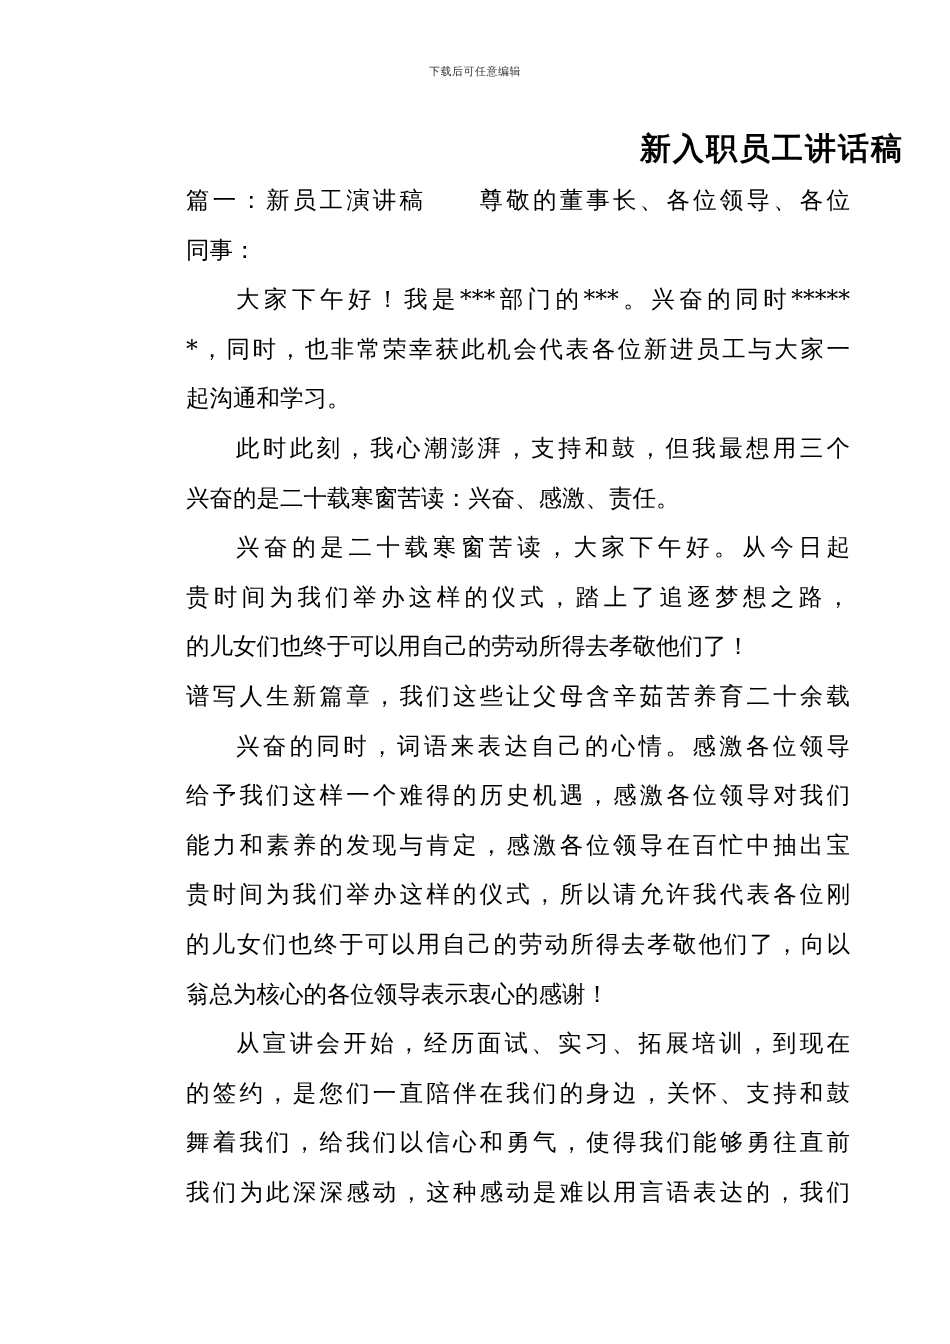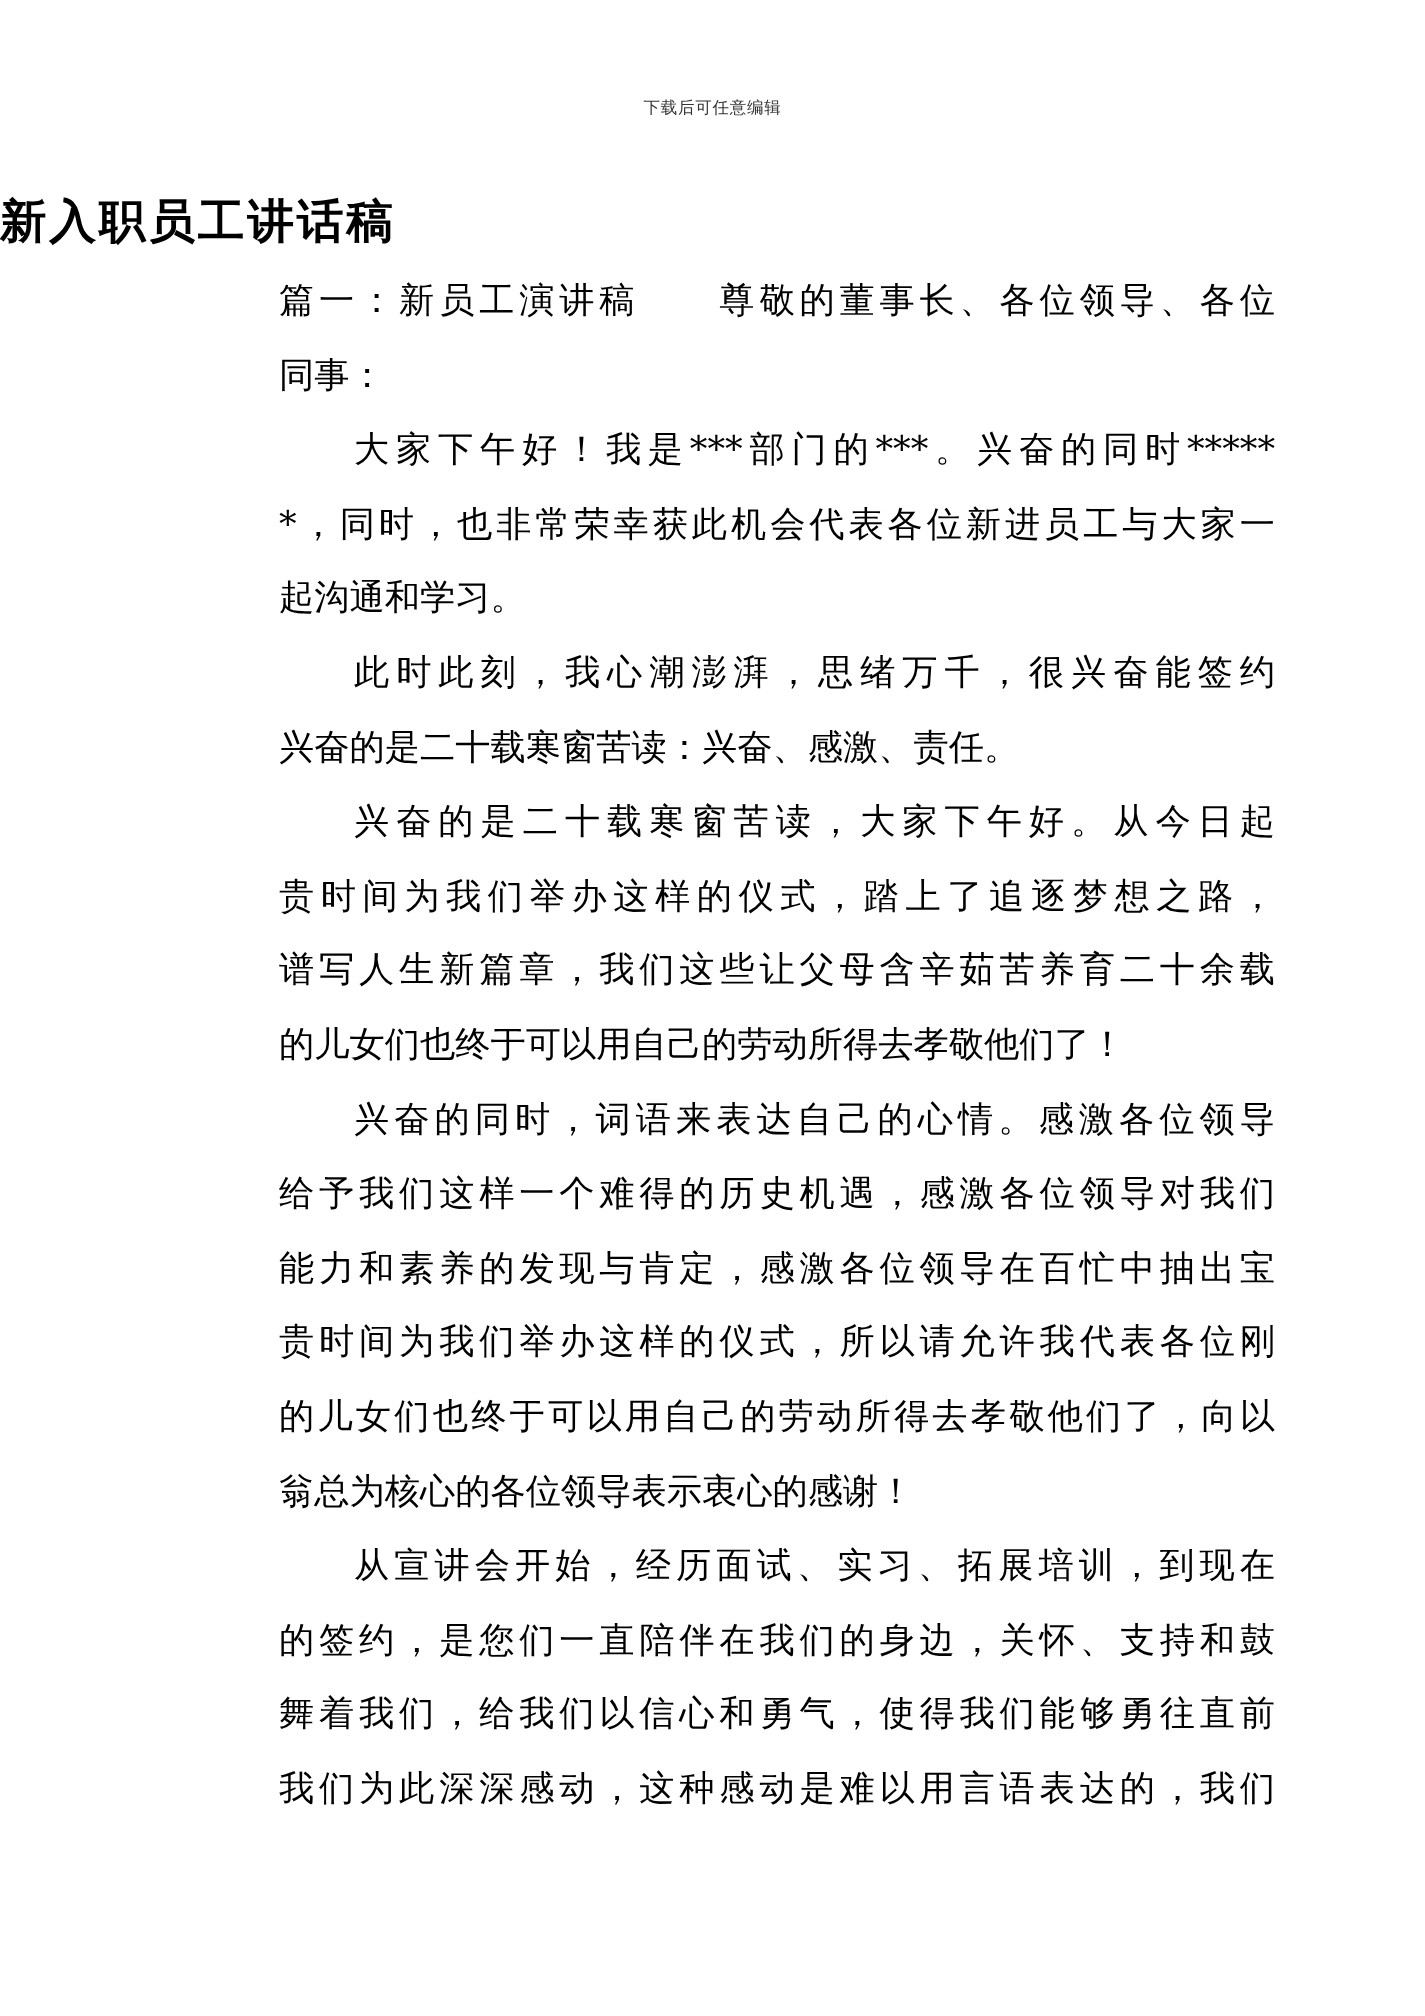--- a/index.html
+++ b/index.html
@@ -23,21 +23,21 @@
       text-align: center;
       font-size: 11px;
       color: #333333;
       letter-spacing: 0.5px;
     }
     .doc-title {
       position: absolute;
       top: 128px;
       left: 0;
       width: 904px;
-      text-align: left;
+      text-align: right;
       font-family: "DejaVu Sans", "Liberation Sans", sans-serif;
       font-size: 31px;
       font-weight: bold;
       letter-spacing: 2px;
       line-height: 40px;
     }
     .body-text {
       position: absolute;
       top: 178px;
       left: 146px;
@@ -74,29 +74,29 @@
     <div class="line last">同事：</div>
   </div>
 
   <div>
     <div class="line indent">大家下午好！我是***部门的***。兴奋的同时*****</div>
     <div class="line">*，同时，也非常荣幸获此机会代表各位新进员工与大家一</div>
     <div class="line last">起沟通和学习。</div>
   </div>
 
   <div>
-    <div class="line indent">此时此刻，我心潮澎湃，思绪万千，很兴奋能签约</div>
+    <div class="line indent">此时此刻，我心潮澎湃，支持和鼓，但我最想用三个</div>
     <div class="line last">兴奋的是二十载寒窗苦读：兴奋、感激、责任。</div>
   </div>
 
   <div>
     <div class="line indent">兴奋的是二十载寒窗苦读，大家下午好。从今日起</div>
     <div class="line">贵时间为我们举办这样的仪式，踏上了追逐梦想之路，</div>
+    <div class="line last">的儿女们也终于可以用自己的劳动所得去孝敬他们了！</div>
     <div class="line">谱写人生新篇章，我们这些让父母含辛茹苦养育二十余载</div>
-    <div class="line last">的儿女们也终于可以用自己的劳动所得去孝敬他们了！</div>
   </div>
 
   <div>
     <div class="line indent">兴奋的同时，词语来表达自己的心情。感激各位领导</div>
     <div class="line">给予我们这样一个难得的历史机遇，感激各位领导对我们</div>
     <div class="line">能力和素养的发现与肯定，感激各位领导在百忙中抽出宝</div>
     <div class="line">贵时间为我们举办这样的仪式，所以请允许我代表各位刚</div>
     <div class="line">的儿女们也终于可以用自己的劳动所得去孝敬他们了，向以</div>
     <div class="line last">翁总为核心的各位领导表示衷心的感谢！</div>
   </div>

